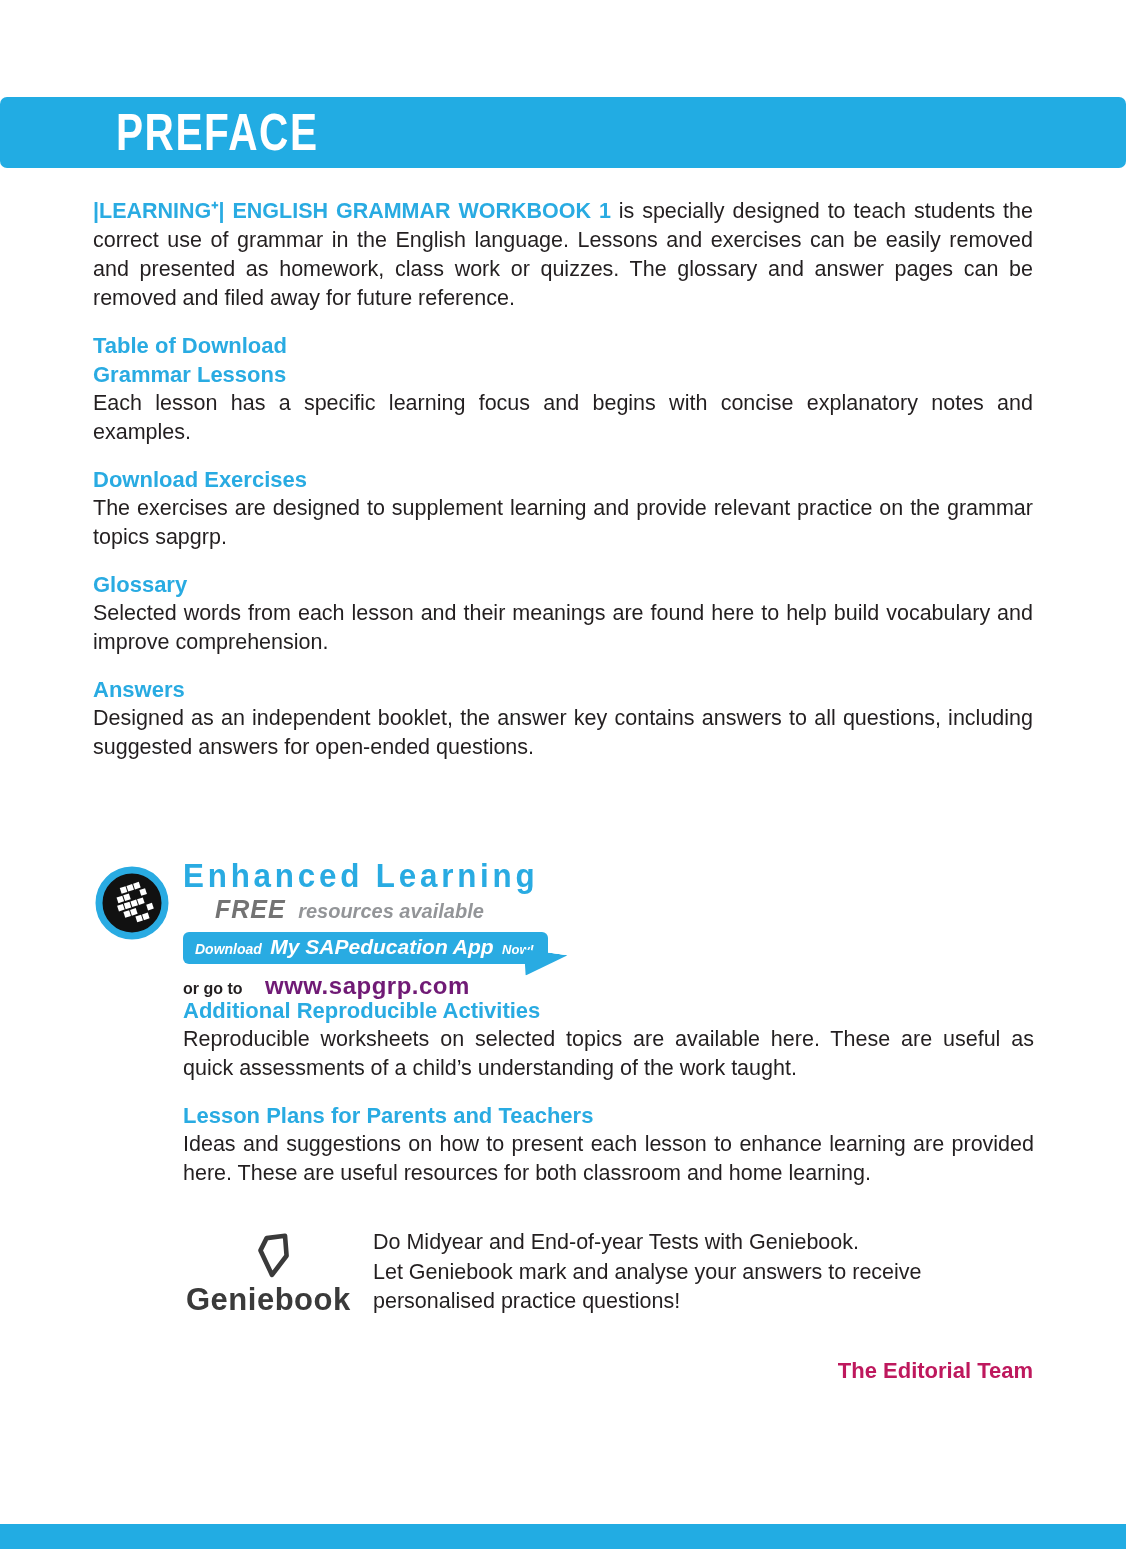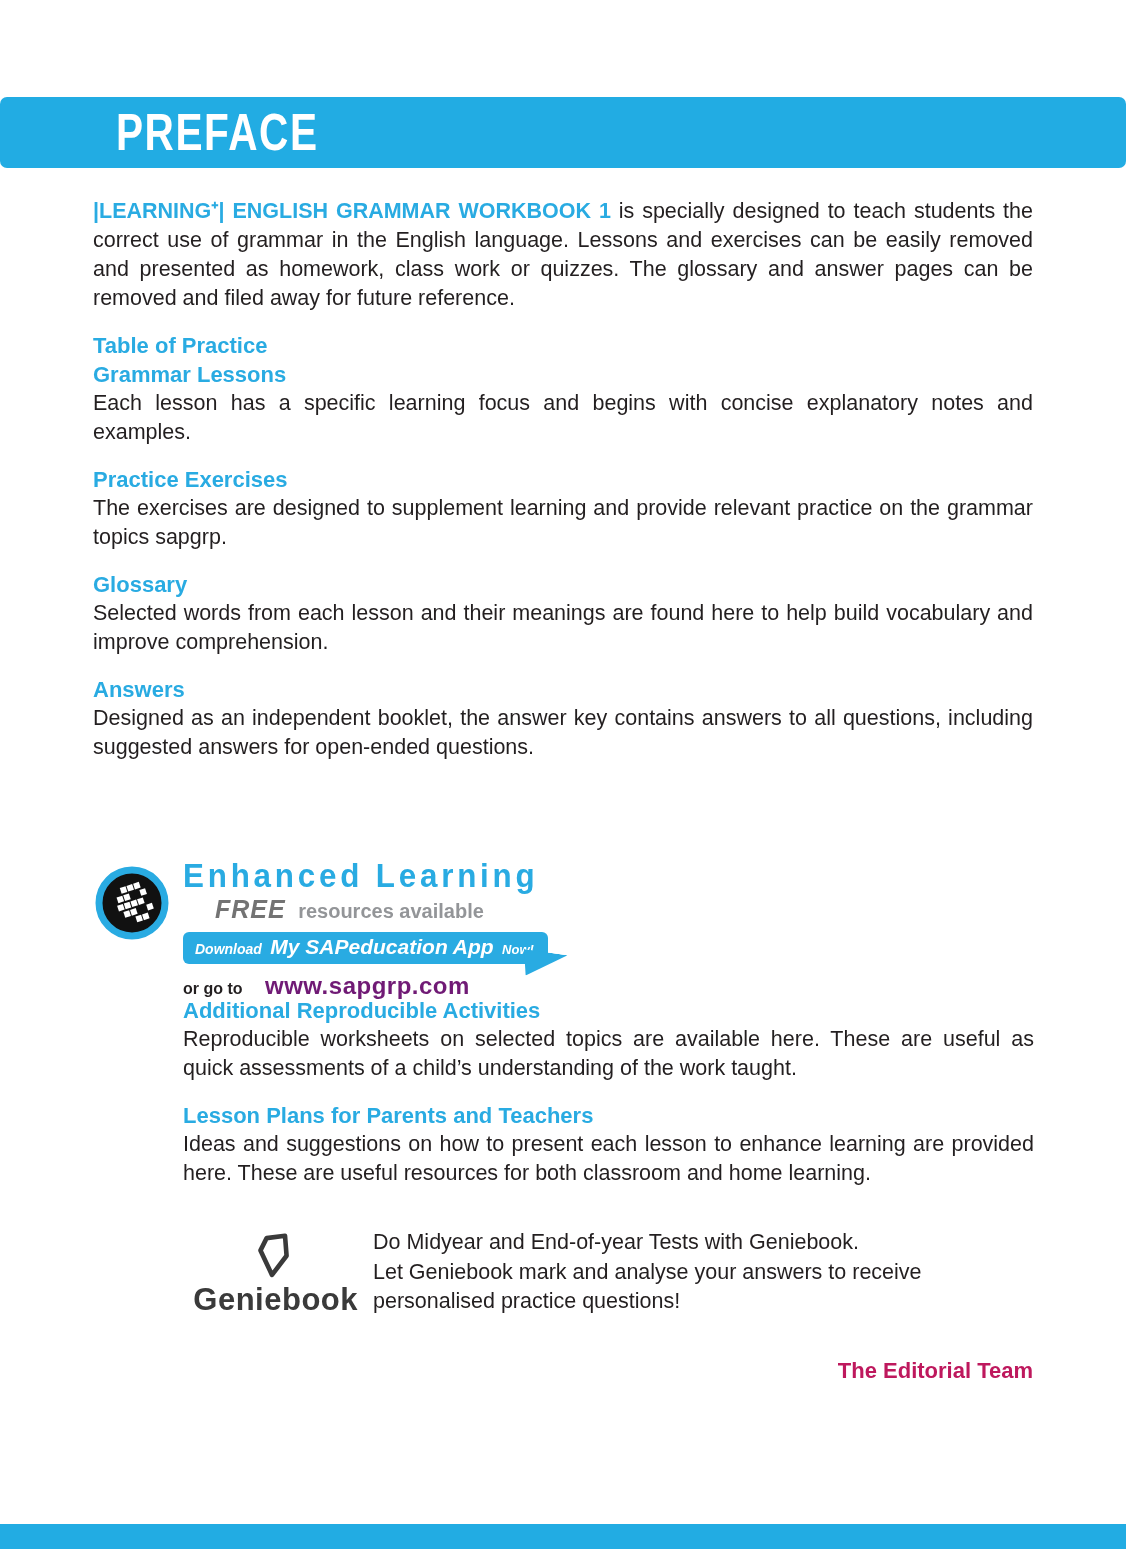--- a/index.html
+++ b/index.html
@@ -22,63 +22,63 @@
   
   .el-block{position:absolute;left:93px;top:858px;width:940px;}
   .el-logo{position:absolute;left:2px;top:8px;width:74px;height:74px;}
   .el-col{margin-left:90px;}
   .el-title{
     color:#29abe2;font-size:33px;font-weight:800;letter-spacing:4px;
     transform:scaleX(0.95);transform-origin:left center;white-space:nowrap;line-height:36px;
   }
   .el-free-line{margin-top:2px;line-height:26px;white-space:nowrap;}
   .el-free{color:#737373;font-size:25px;font-weight:700;font-style:italic;letter-spacing:1px;margin-left:32px;}
-  .el-free-rest{color:#939598;font-size:20px;font-weight:700;margin-left:8px;}
+  .el-free-rest{color:#939598;font-size:20px;font-weight:700;margin-left:8px;font-style:italic;}
   .el-banner{
     position:relative;display:inline-block;background:#29abe2;border-radius:6px;
     padding:3px 14px 5px 12px;margin-top:6px;color:#fff;white-space:nowrap;
   }
   .el-banner .b-small{font-size:14px;font-weight:700;font-style:italic;}
   .el-banner .b-big{font-size:21px;font-weight:800;font-style:italic;margin:0 4px;}
   .el-banner .b-tiny{font-size:13px;font-weight:700;font-style:italic;}
   .el-banner-tail{
     position:absolute;right:-18px;bottom:-14px;width:44px;height:26px;
     background:#29abe2;clip-path:polygon(0 0,100% 0,12% 100%);transform:rotate(8deg);
   }
   .el-url-line{margin-top:8px;white-space:nowrap;}
   .el-orgoto{font-size:16px;font-weight:800;color:#231f20;}
   .el-url{font-size:24px;font-weight:700;color:#701a75;letter-spacing:0.5px;margin-left:18px;}
   
   .sub-content{position:absolute;left:183px;top:996px;width:851px;}
   
   .genie-row{position:absolute;left:186px;top:1228px;width:848px;}
-  .genie-logo{position:absolute;left:0;top:2px;width:172px;text-align:right;}
+  .genie-logo{position:absolute;left:0;top:2px;width:172px;text-align:left;}
   .genie-icon{display:block;margin:0 auto;}
   .genie-word{font-size:31px;font-weight:700;color:#3a3a3a;letter-spacing:0.5px;margin-top:2px;}
   .genie-text{margin-left:187px;font-size:21.5px;line-height:29.5px;}
   
   .signoff{position:absolute;right:93px;top:1358px;font-size:22px;font-weight:800;color:#be185d;}
   .footer-band{position:absolute;bottom:0;left:0;width:100%;height:25px;background:#22ace3;}
 </style>
 </head>
 <body>
 
 <div class="header-band">
   <div class="header-title">PREFACE</div>
 </div>
 
 <div class="content">
   <p class="body-par"><span class="lead">|LEARNING⁺| ENGLISH GRAMMAR WORKBOOK 1</span><span> is specially designed to teach students the correct use of grammar in the English language. Lessons and exercises can be easily removed and presented as homework, class work or quizzes. The glossary and answer pages can be removed and filed away for future reference.</span></p>
 
-  <h3 class="sec-head">Table of Practice</h3>
+  <h3 class="sec-head">Table of Download</h3>
 
   <h3 class="sec-head">Grammar Lessons</h3>
   <p class="body-par">Each lesson has a specific learning focus and begins with concise explanatory notes and examples.</p>
 
-  <h3 class="sec-head">Practice Exercises</h3>
+  <h3 class="sec-head">Download Exercises</h3>
   <p class="body-par">The exercises are designed to supplement learning and provide relevant practice on the grammar topics sapgrp.</p>
 
   <h3 class="sec-head">Glossary</h3>
   <p class="body-par">Selected words from each lesson and their meanings are found here to help build vocabulary and improve comprehension.</p>
 
   <h3 class="sec-head">Answers</h3>
   <p class="body-par">Designed as an independent booklet, the answer key contains answers to all questions, including suggested answers for open-ended questions.</p>
 </div>
 
 <div class="el-block">

